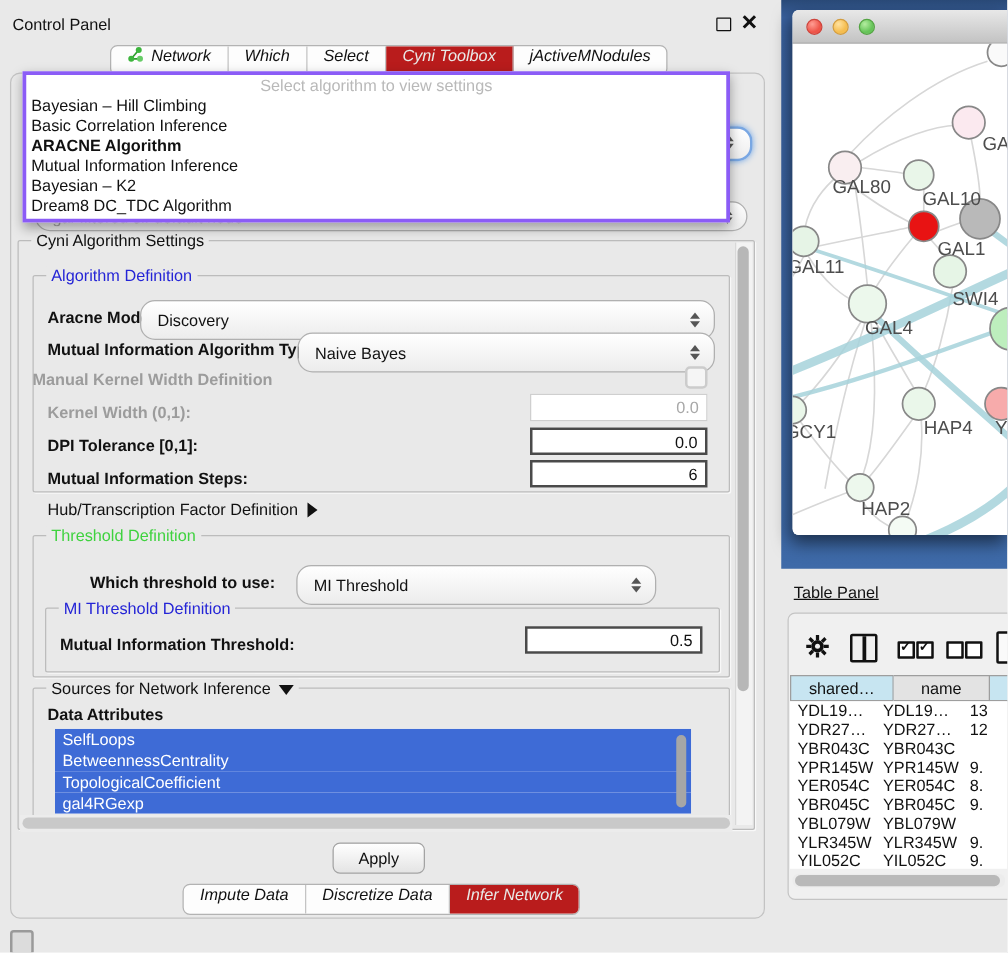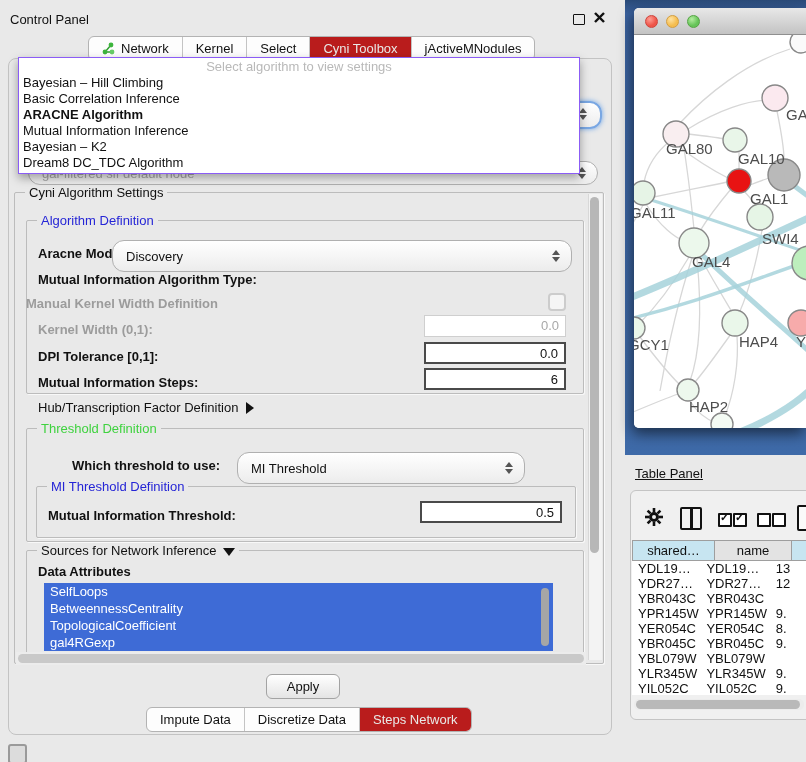--- a/index.html
+++ b/index.html
@@ -10,31 +10,31 @@
   .gray{color:#9c9c9c;}
 
   
   #cp-title{left:10px;top:12px;font-size:13px;}
   #float-btn{left:573px;top:14px;width:10px;height:9px;border:1.5px solid #111;border-radius:1px;}
   #close-btn{left:593px;top:11px;width:13px;height:13px;}
   #close-btn svg{display:block;}
 
   #tabbar{left:88px;top:36px;height:23px;display:flex;align-items:stretch;
           background:#fdfdfd;border:1px solid #b3b3b3;border-radius:6px;overflow:hidden;}
-  .tab{display:flex;align-items:center;padding:0 13px;border-right:1px solid #c4c4c4;cursor:default;}
+  .tab{display:flex;padding:0 13px;border-right:1px solid #c4c4c4;cursor:default;font-style:italic;}
   .tab:last-child{border-right:none;}
   .tab.selected{background:#b91c1c;color:#e9e9e7;}
   .tab .ticon{margin-right:6px;display:inline-flex;}
 
   #main-panel{left:8px;top:58px;width:602px;height:675px;background:#e9e9e9;
               border:1px solid #c3c3c3;border-radius:8px;}
 
   
   #algo-dropdown{left:18px;top:57px;width:560px;height:115px;background:#fff;
-                 border:1px solid #8b5cf6;box-shadow:0 4px 9px rgba(0,0,0,.35);z-index:30;}
+                 border:3px solid #8b5cf6;box-shadow:0 4px 9px rgba(0,0,0,.35);z-index:30;}
   #dd-placeholder{text-align:center;color:#b9b9b9;height:17px;line-height:17px;}
   .dd-item{padding-left:4px;height:16px;line-height:16px;white-space:nowrap;}
 
   
   #combo-focus{left:380px;top:101px;width:218px;height:24px;border-radius:12px;z-index:20;
                background:linear-gradient(#fff,#ededed);border:2px solid #79a7e3;
                box-shadow:0 0 5px #6fa6e8;}
   #combo-hidden{left:28px;top:161px;width:570px;height:24px;z-index:10;}
   #combo-hidden .combo-value{color:#a7a7a7;}
 
@@ -140,21 +140,21 @@
             <line x1="3" y1="10" x2="9" y2="3" stroke="#2e9e2e" stroke-width="1.4"></line>
             <line x1="3" y1="10" x2="10" y2="10" stroke="#2e9e2e" stroke-width="1.4"></line>
             <circle cx="3" cy="10" r="2.4" fill="#3db53d"></circle>
             <circle cx="9" cy="3" r="2.4" fill="#3db53d"></circle>
             <circle cx="10" cy="10" r="2.4" fill="#67cc67"></circle>
           </svg>
         </span>
         <span>Network</span>
       </span>
       <span class="tab">
-        <span>Kernel</span>
+        <span>Which</span>
       </span>
       <span class="tab">
         <span>Select</span>
       </span>
       <span class="tab selected">
         <span>Cyni Toolbox</span>
       </span>
       <span class="tab">
         <span>jActiveMNodules</span>
       </span>
@@ -197,20 +197,27 @@
   </div>
   <div class="abs bold" style="left:38px;top:246px;">Aracne Mode:</div>
   <div class="abs combo" style="left:112px;top:240px;width:460px;">
     <span class="combo-value">Discovery</span>
     <span class="combo-arrows">
         <span class="arr-up"></span>
         <span class="arr-dn"></span>
       </span>
   </div>
   <div class="abs bold" style="left:38px;top:272px;">Mutual Information Algorithm Type:</div>
+  <div class="abs combo" style="left:238px;top:266px;width:334px;">
+    <span class="combo-value">Naive Bayes</span>
+    <span class="combo-arrows">
+        <span class="arr-up"></span>
+        <span class="arr-dn"></span>
+      </span>
+  </div>
   <div class="abs bold gray" style="left:26px;top:296px;">Manual Kernel Width Definition</div>
   <div class="abs" id="manual-checkbox"></div>
   <div class="abs bold gray" style="left:38px;top:322px;">Kernel Width (0,1):</div>
   <div class="field disabled" style="left:424px;top:315px;width:142px;">0.0</div>
   <div class="abs bold" style="left:38px;top:349px;">DPI Tolerance [0,1]:</div>
   <div class="field enabled" style="left:424px;top:342px;width:142px;">0.0</div>
   <div class="abs bold" style="left:38px;top:375px;">Mutual Information Steps:</div>
   <div class="field enabled" style="left:424px;top:368px;width:142px;">6</div>
 
   <div class="abs" style="left:38px;top:400px;">
@@ -252,21 +259,21 @@
   <div class="abs" id="apply-btn">Apply</div>
 
   <div class="abs" id="bottom-tabbar">
       <span class="tab">
         <span>Impute Data</span>
       </span>
       <span class="tab">
         <span>Discretize Data</span>
       </span>
       <span class="tab selected">
-        <span>Steps Network</span>
+        <span>Infer Network</span>
       </span>
     </div>
 
   <div class="abs" id="corner-icon"></div>
 
   <div class="abs" id="net-area">
     <div id="net-window">
       <div id="net-titlebar">
         <span class="tlight tl-red"></span>
         <span class="tlight tl-yellow"></span>

